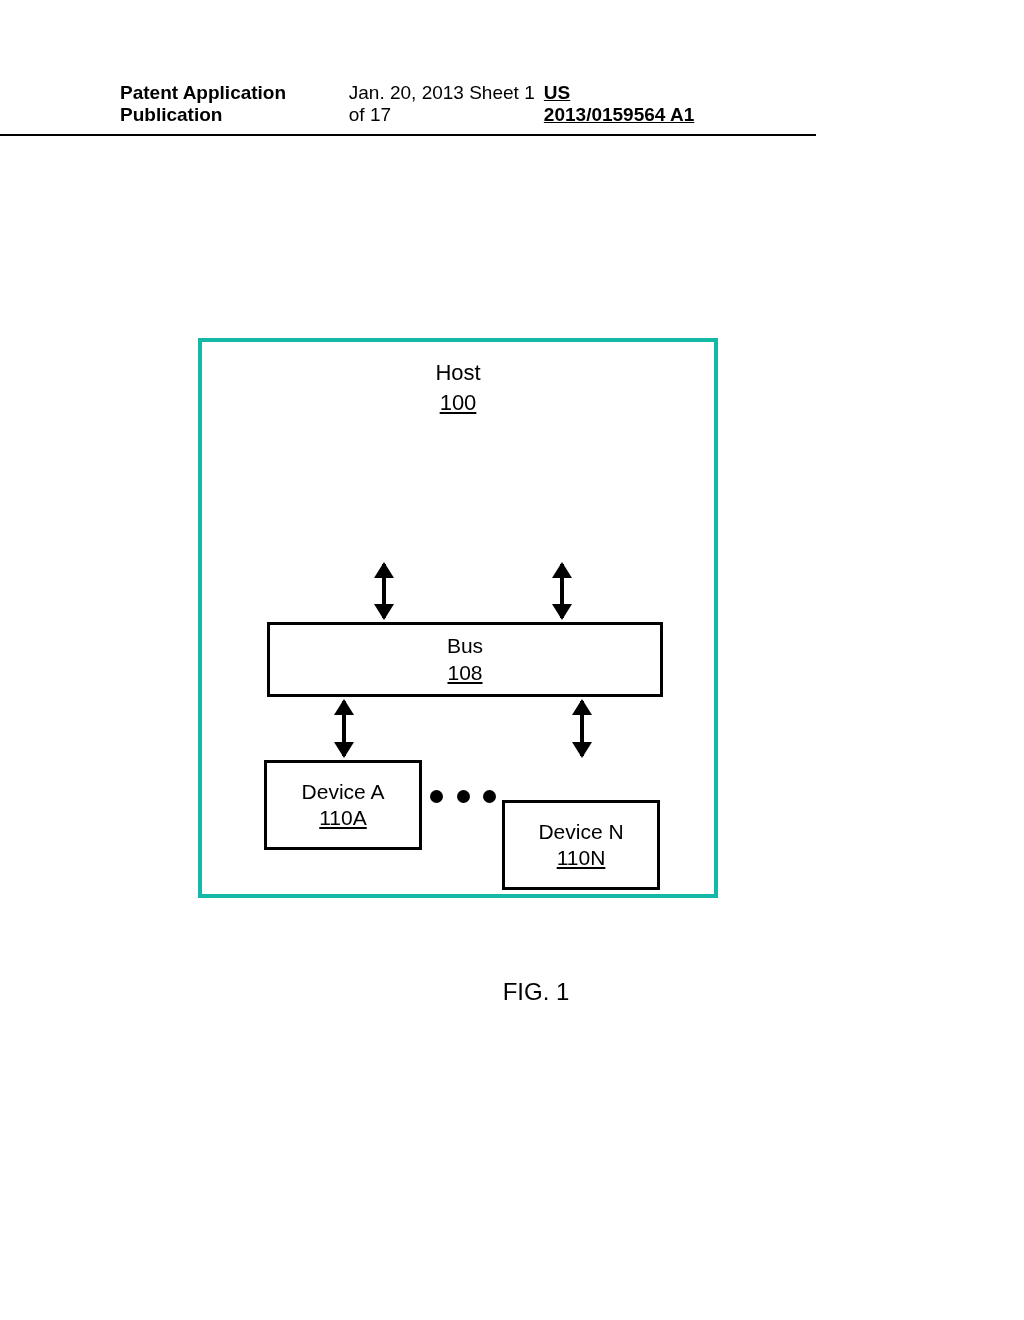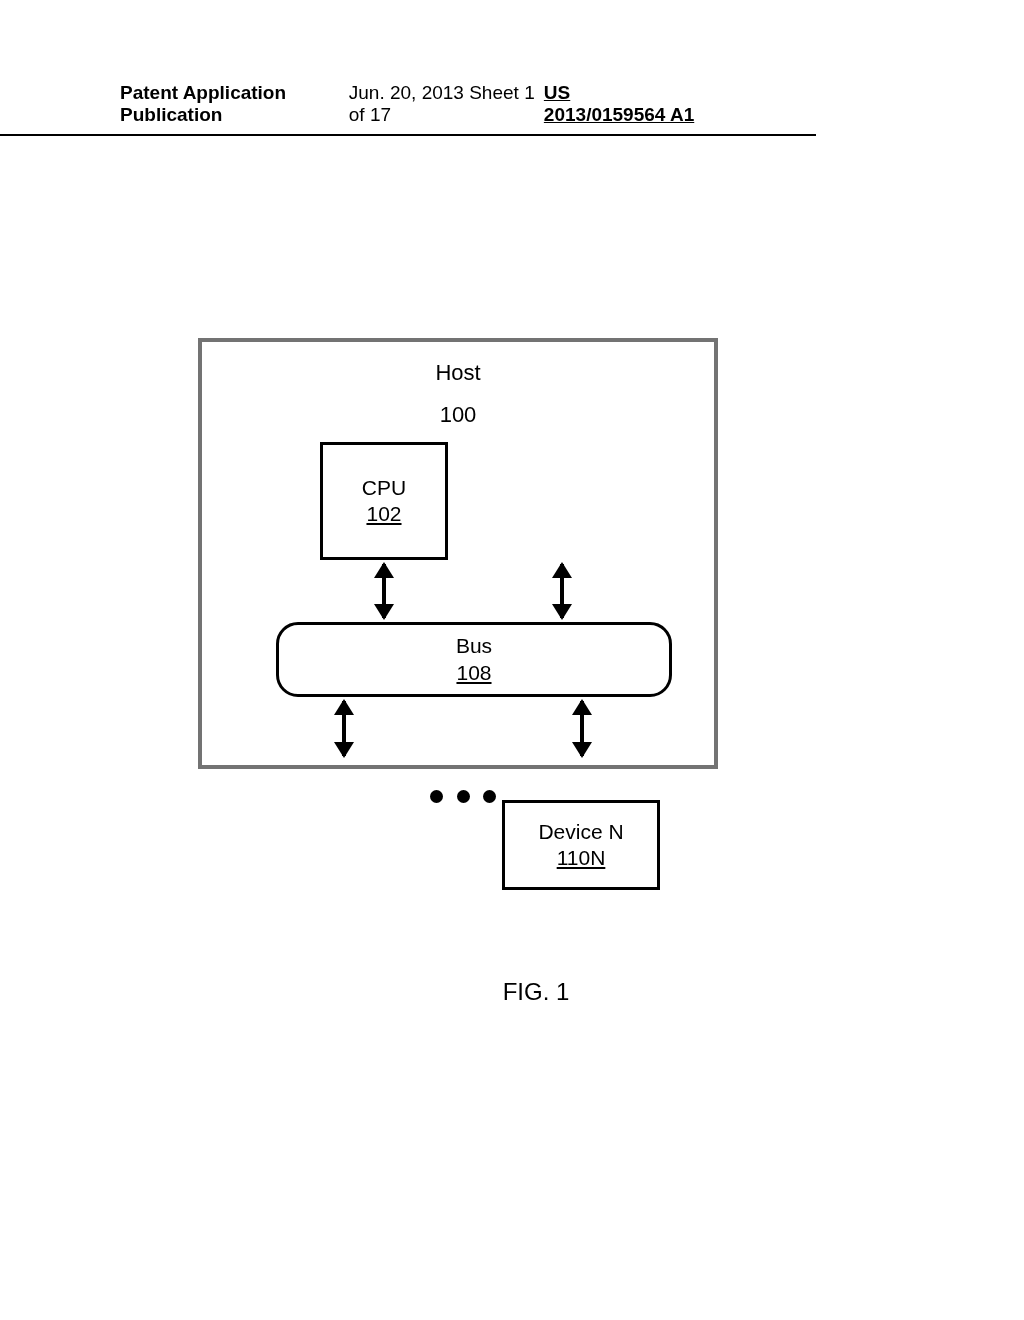--- a/index.html
+++ b/index.html
@@ -33,54 +33,55 @@
     top: 978px;
     font-size: 24px;
     padding-left: 48px;
   }
 
   .host-box {
     position: absolute;
     left: 198px;
     top: 338px;
     width: 520px;
-    height: 431px;
-    border: 4px solid #737373;
+    height: 560px;
+    border: 4px solid #14b8a6;
   }
   .host-label {
     position: absolute;
     left: 0; width: 100%;
     top: 18px;
     text-align: center;
     font-size: 22px;
   }
   .host-ref {
     position: absolute;
     left: 0; width: 100%;
-    top: 60px;
+    top: 48px;
     text-align: center;
     font-size: 22px;
+    text-decoration: underline;
   }
 
   .block {
     position: absolute;
     border: 3px solid #000;
     background: #fff;
     display: flex;
     flex-direction: column;
     align-items: center;
     justify-content: center;
     line-height: 1.25;
   }
   .block .lbl { font-size: 21px; text-align: center;}
   .block .ref { font-size: 21px; text-decoration: underline; }
 
   .cpu   { left: 118px; top: 100px; width: 128px; height: 118px; }
   .mem   { left: 296px; top: 100px; width: 128px; height: 118px; }
-  .bus   { left:  74px; top: 280px; width: 396px; height:  75px; border-radius: 22px; }
+  .bus   { left:  65px; top: 280px; width: 396px; height:  75px; }
   .devA  { left:  62px; top: 418px; width: 158px; height:  90px; }
   .devN  { left: 300px; top: 418px; width: 158px; height:  90px; margin-top: 40px; }
 
   .dots {
     position: absolute;
     left: 228px; top: 448px;
     width: 66px;
     display: flex;
     justify-content: space-between;
   }
@@ -108,39 +109,39 @@
   .a1 { left: 180px; top: 222px; height: 54px; }
   .a2 { left: 358px; top: 222px; height: 54px; }
   .a3 { left: 140px; top: 359px; height: 55px; }
   .a4 { left: 378px; top: 359px; height: 55px; }
 </style>
 </head>
 <body>
 
 <div class="header">
   <span class="left">Patent Application Publication</span>
-  <span class="mid">Jun. 20, 2013  Sheet 1 of 17</span>
+  <span class="mid">Jan. 20, 2013  Sheet 1 of 17</span>
   <span class="right">US 2013/0159564 A1</span>
 </div>
 
 <div class="host-box">
   <div class="host-label">Host</div>
   <div class="host-ref">100</div>
 
-  <div class="block cpu">
-    <div class="lbl">CPU</div>
-    <div class="ref">102</div>
-  </div>
 
 
   <div class="block bus">
     <div class="lbl">Bus</div>
     <div class="ref">108</div>
   </div>
 
+  <div class="block devA">
+    <div class="lbl">Device A</div>
+    <div class="ref">110A</div>
+  </div>
 
   <div class="block devN">
     <div class="lbl">Device N</div>
     <div class="ref">110N</div>
   </div>
 
   <div class="dots">
     <span></span>
       <span></span>
       <span></span>

